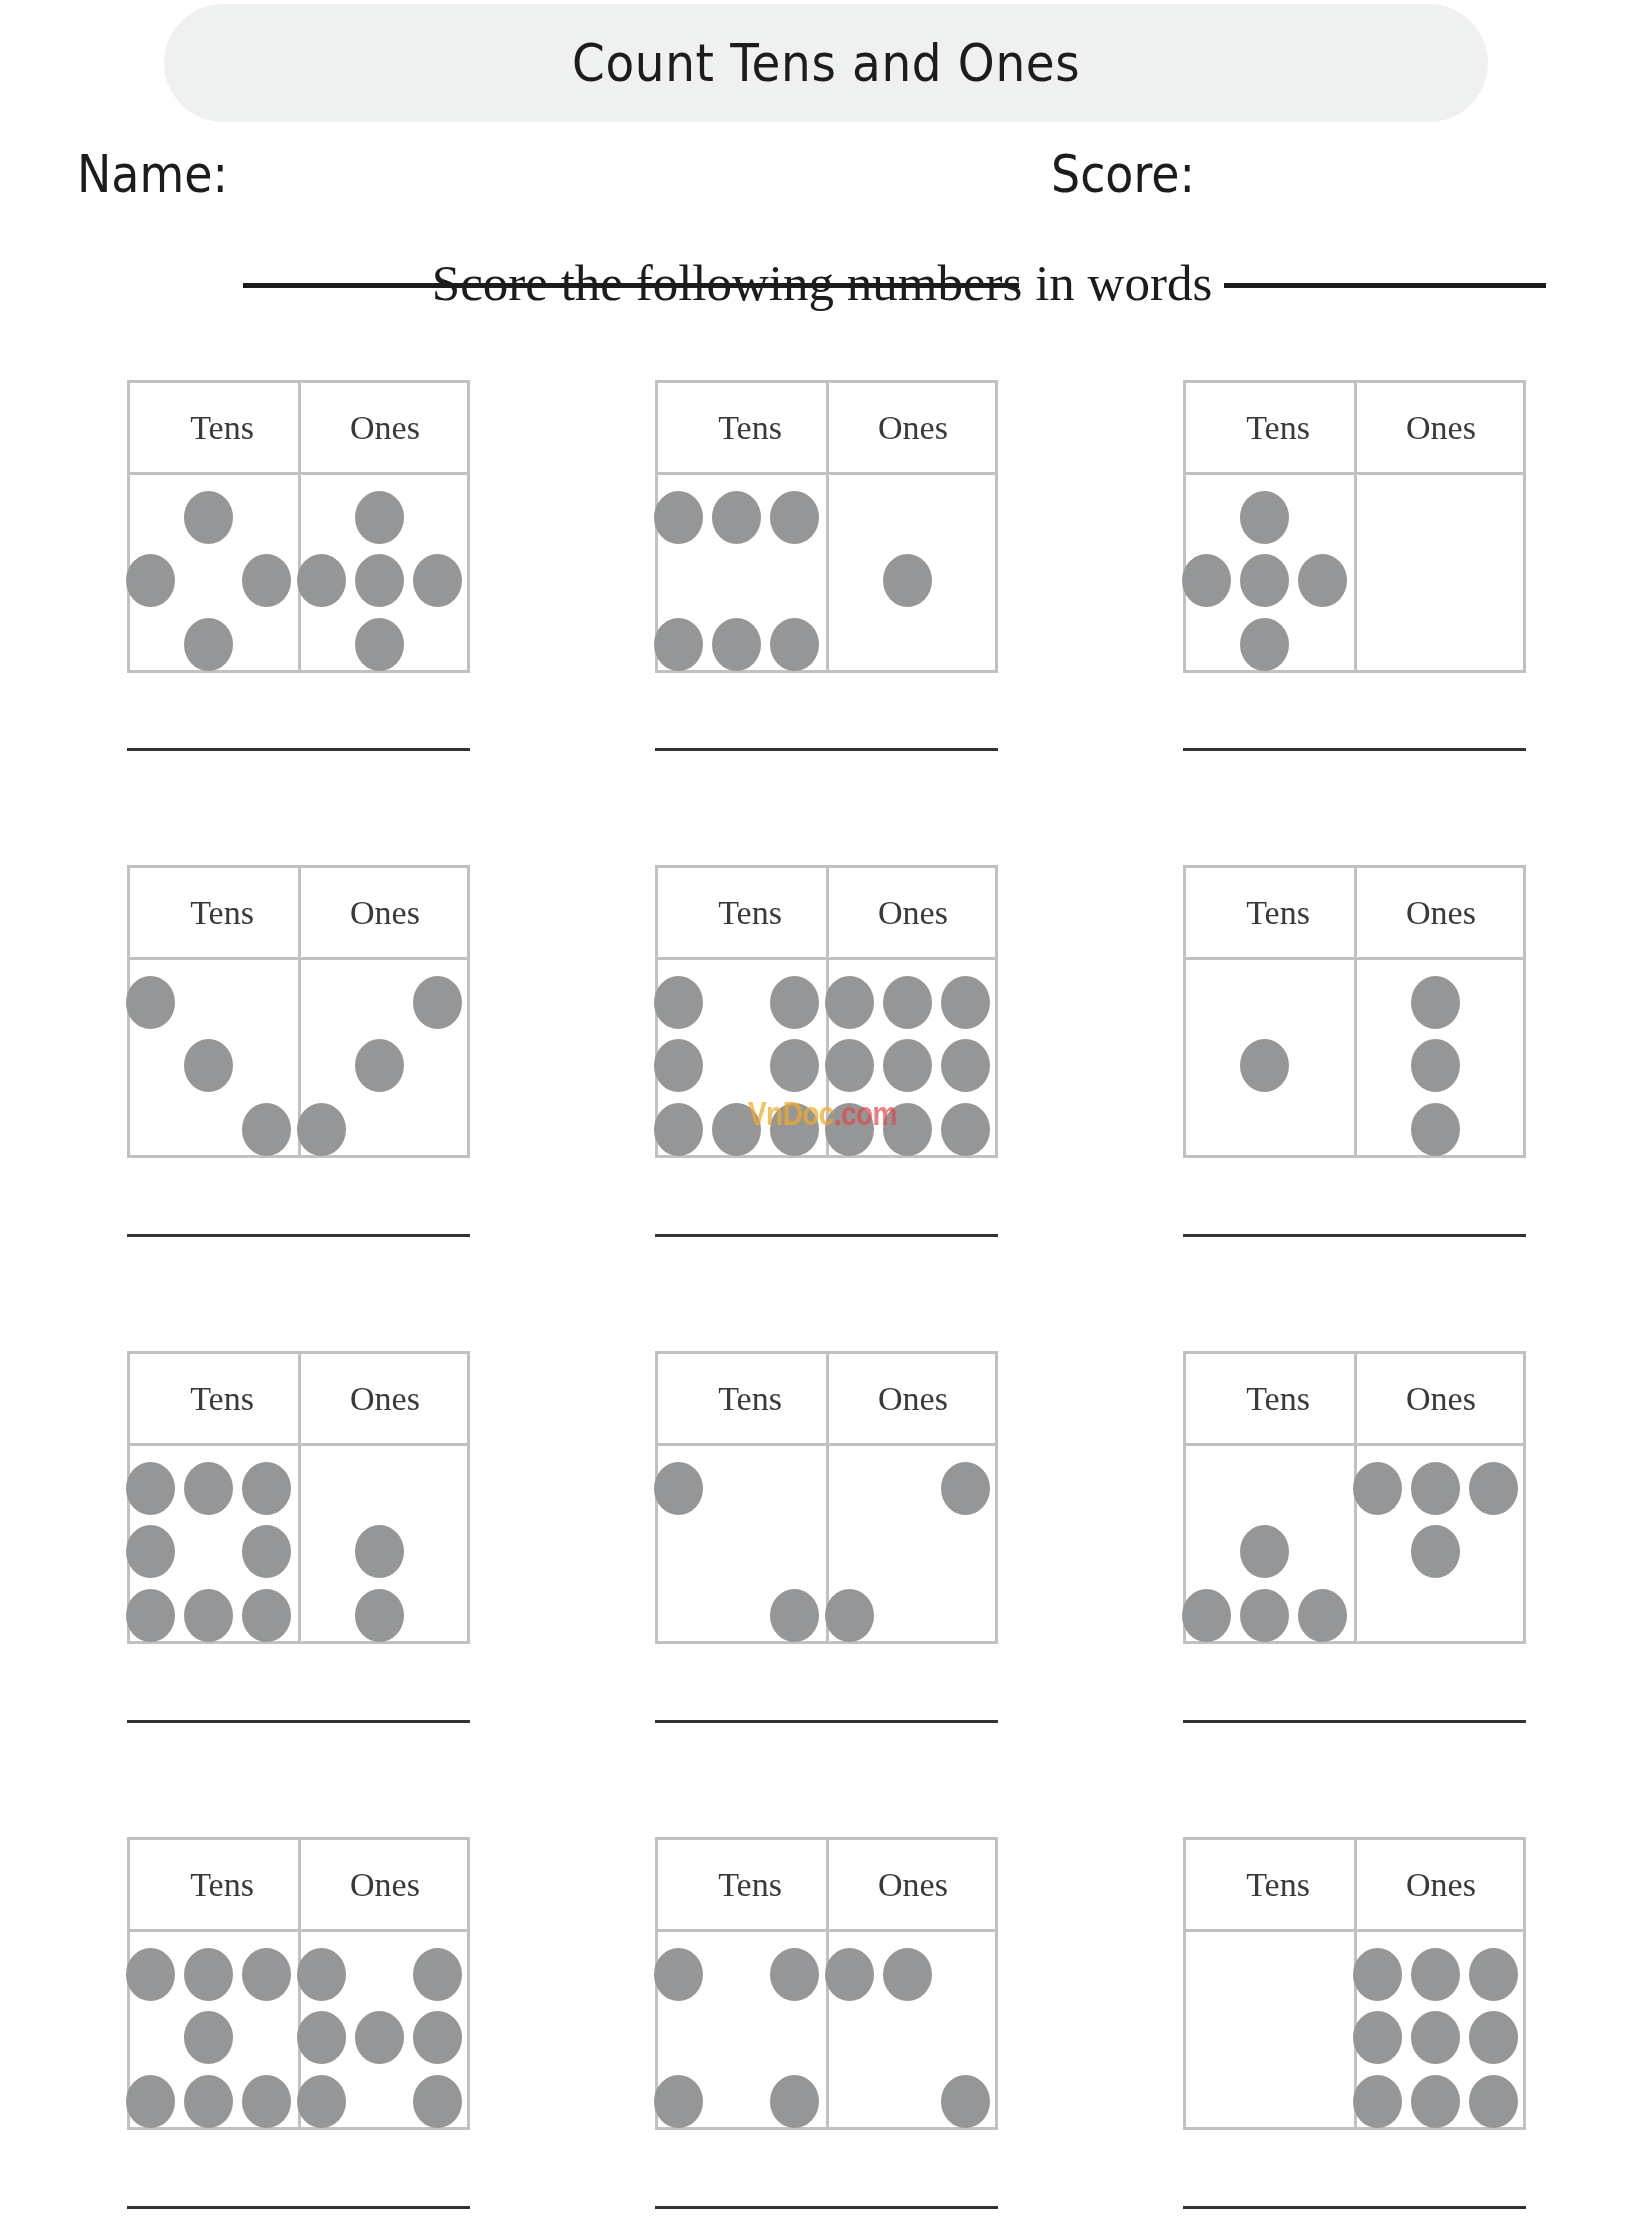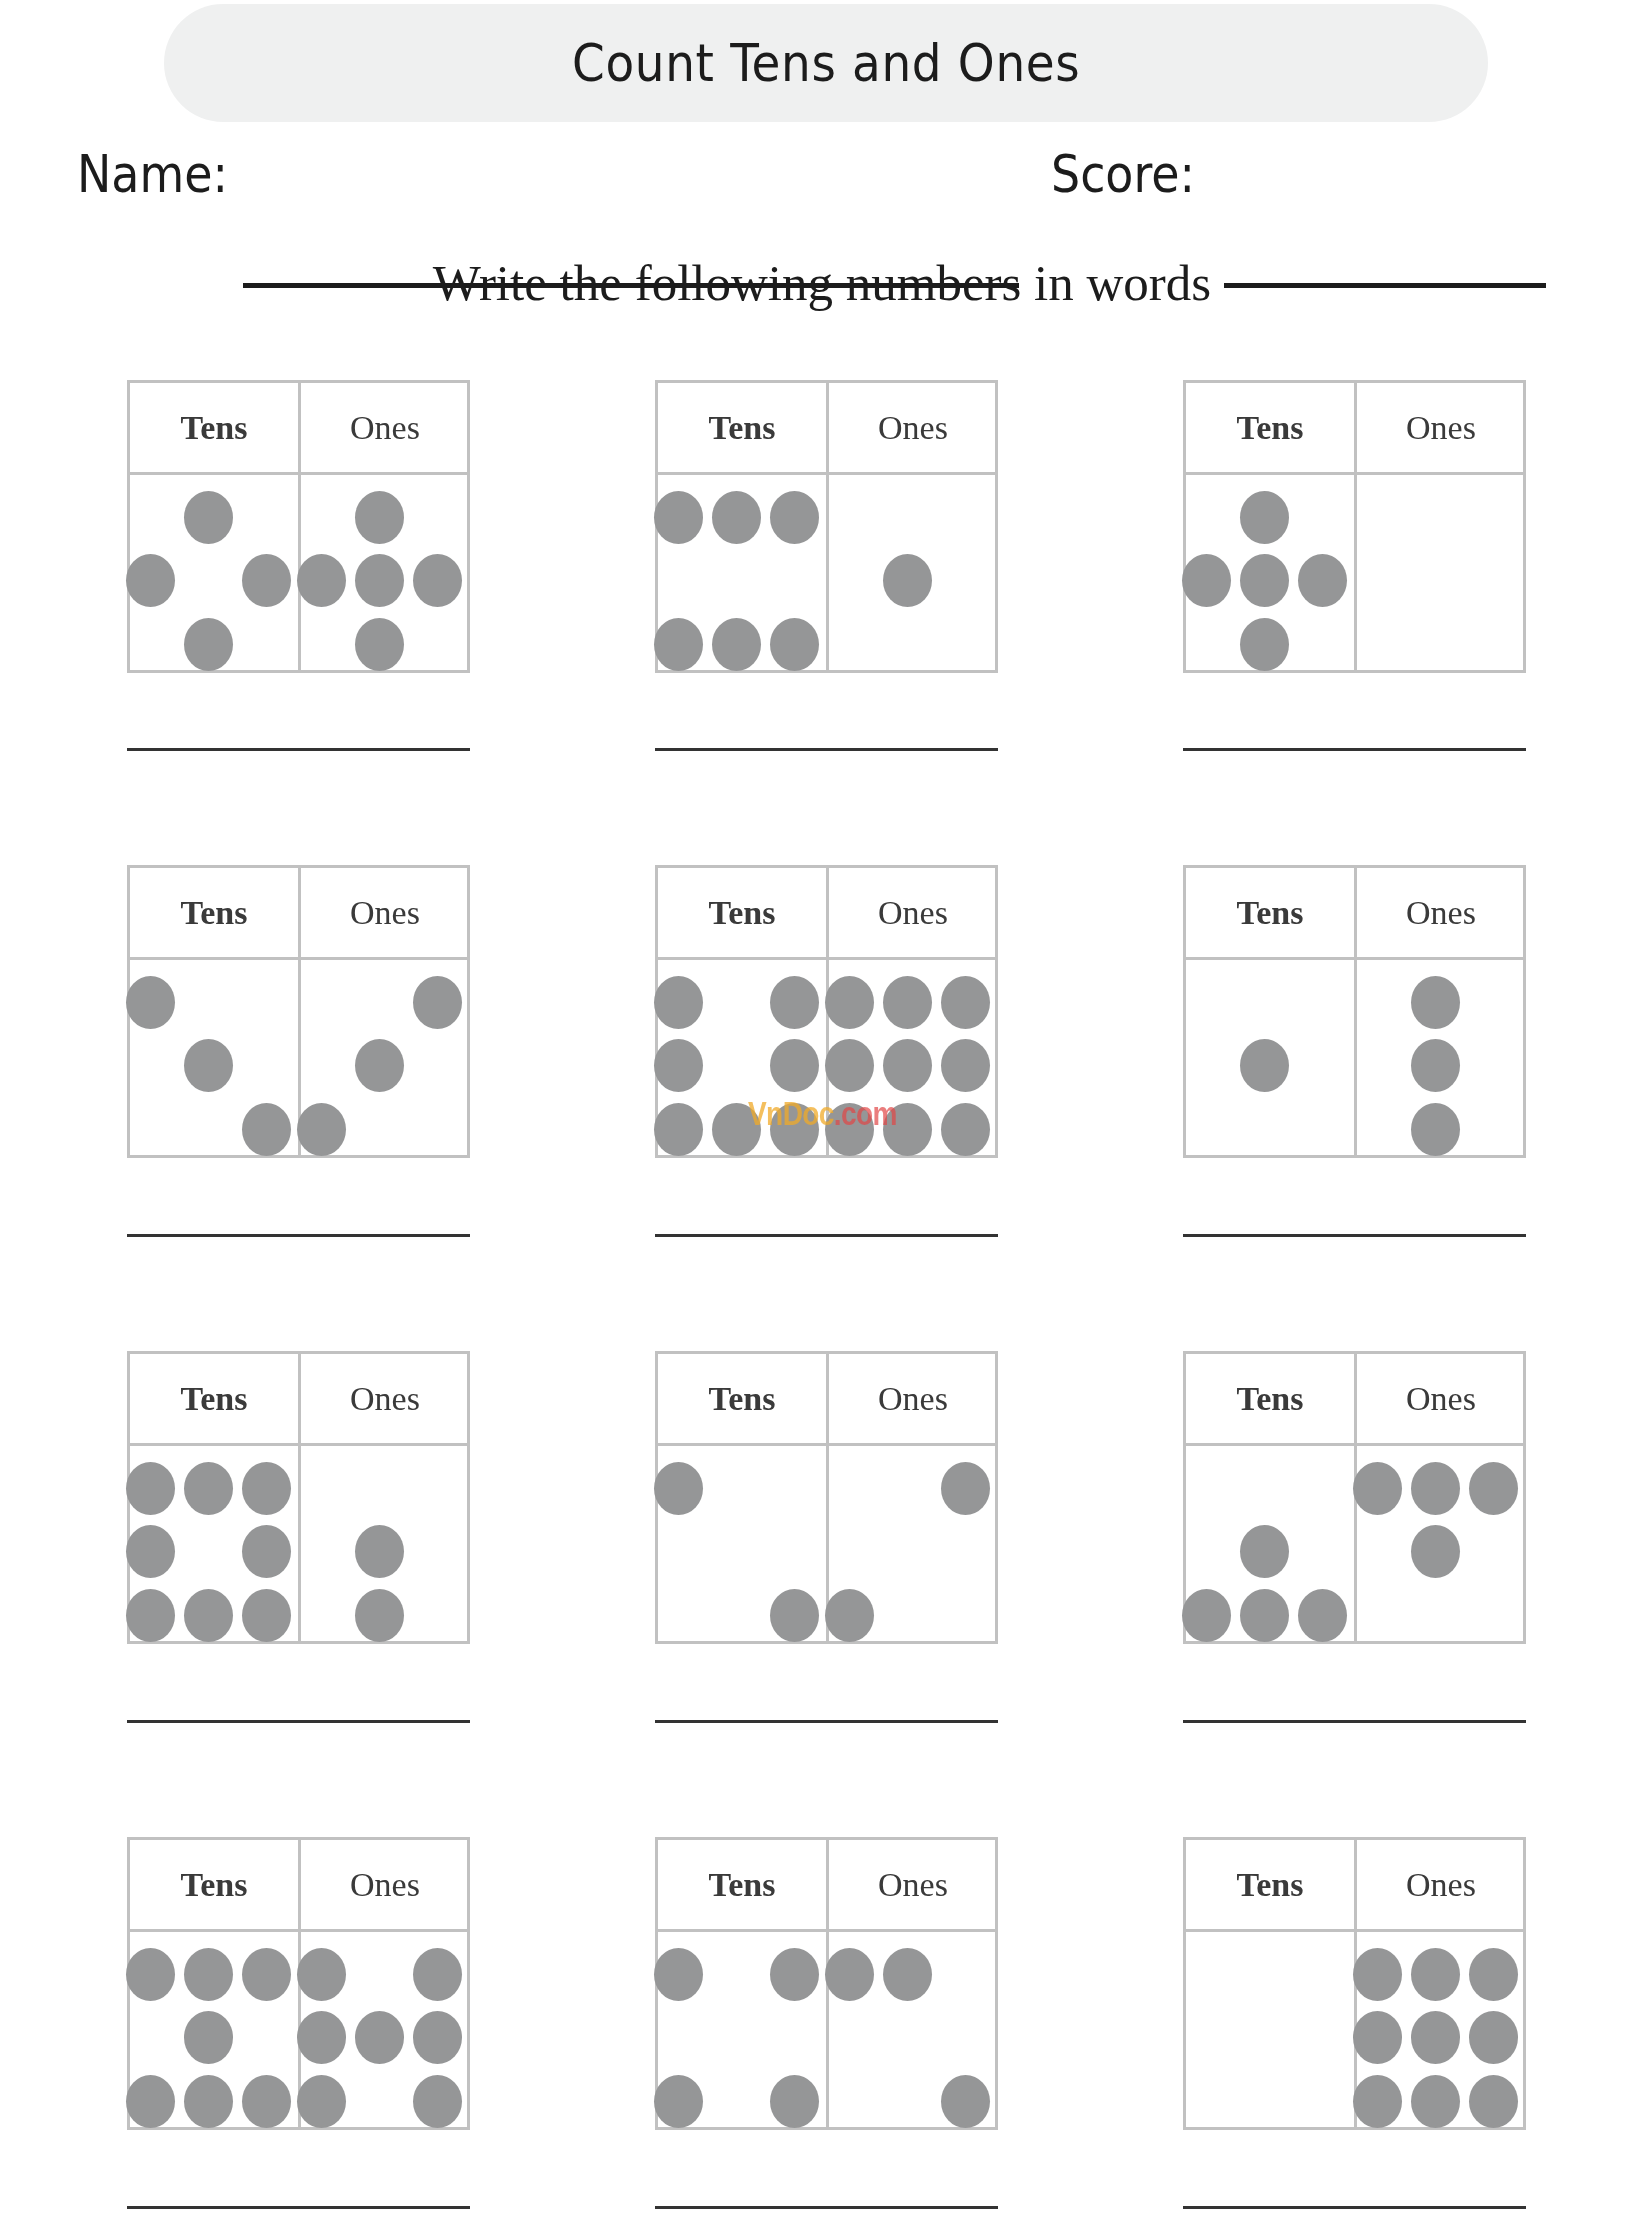--- a/index.html
+++ b/index.html
@@ -26,21 +26,21 @@
     position: absolute; width: 343px; height: 293px; box-sizing: border-box;
     border: 3.4px solid #c1c1c1; background: #fff;
   }
   .box .vdiv { position: absolute; left: 168px; top: 0; width: 3.4px; height: 100%; background: #c1c1c1; }
   .box .hdiv { position: absolute; left: 0; top: 89px; width: 100%; height: 3.4px; background: #c1c1c1; }
   .box .head {
     position: absolute; top: 0; height: 89px; width: 168px;
     display: flex; align-items: center; justify-content: center;
     font-family: "Liberation Serif", "DejaVu Serif", serif; font-size: 34px; color: #3a3a3a;
   }
-  .box .head.tens { left: 0; font-weight: bold; }
+  .box .head.tens { left: 8px; }
   .box .head.ones { left: 171px; }
   .cell { position: absolute; top: 92px; width: 168px; height: 197px; }
   .cell.tens { left: 0; }
   .cell.ones { left: 171px; }
   .dot { position: absolute; width: 49px; height: 53px; border-radius: 50%; background: #959697; }
   .answer-line { position: absolute; width: 343px; height: 3.4px; background: #333333; }
   .watermark {
     position: absolute; left: 748px; top: 1095px; font-family: "Liberation Sans", sans-serif;
     font-weight: bold; font-size: 33px; letter-spacing: -0.7px; transform: scaleX(0.85); transform-origin: left center;
   }
@@ -52,21 +52,21 @@
 
 <div class="title-pill">
   <span class="title-text">Count Tens and Ones</span>
 </div>
 
 <span class="label" style="left:77px;">Name:</span>
 <div class="blank" style="left:243px; width:776px;"></div>
 <span class="label" style="left:1051px;">Score:</span>
 <div class="blank" style="left:1224px; width:322px;"></div>
 
-<div class="instruction">Write the following numbers in words</div>
+<div class="instruction">Score the following numbers in words</div>
 
 <div id="grid">
     <div class="box" style="left: 127px; top: 380px;">
       <div class="vdiv"></div>
       <div class="hdiv"></div>
       <div class="head tens">Tens</div>
       <div class="head ones">Ones</div>
       <div class="cell tens">
         <div class="dot" style="left: 54px; top: 16.4px; background: rgb(149, 150, 151);"></div>
         <div class="dot" style="left: -4.1px; top: 79px; background: rgb(149, 150, 151);"></div>

